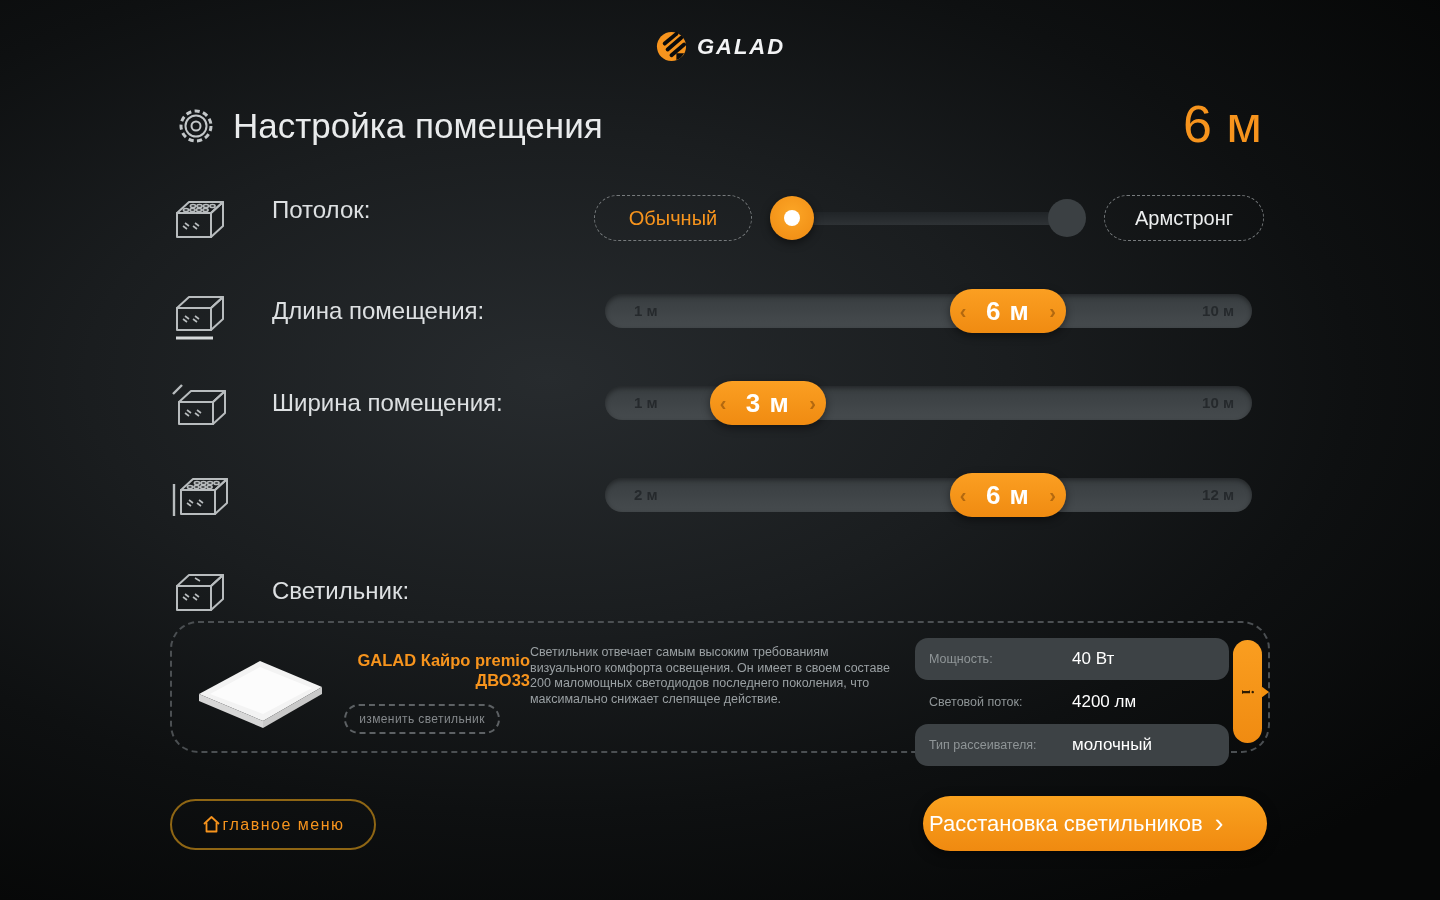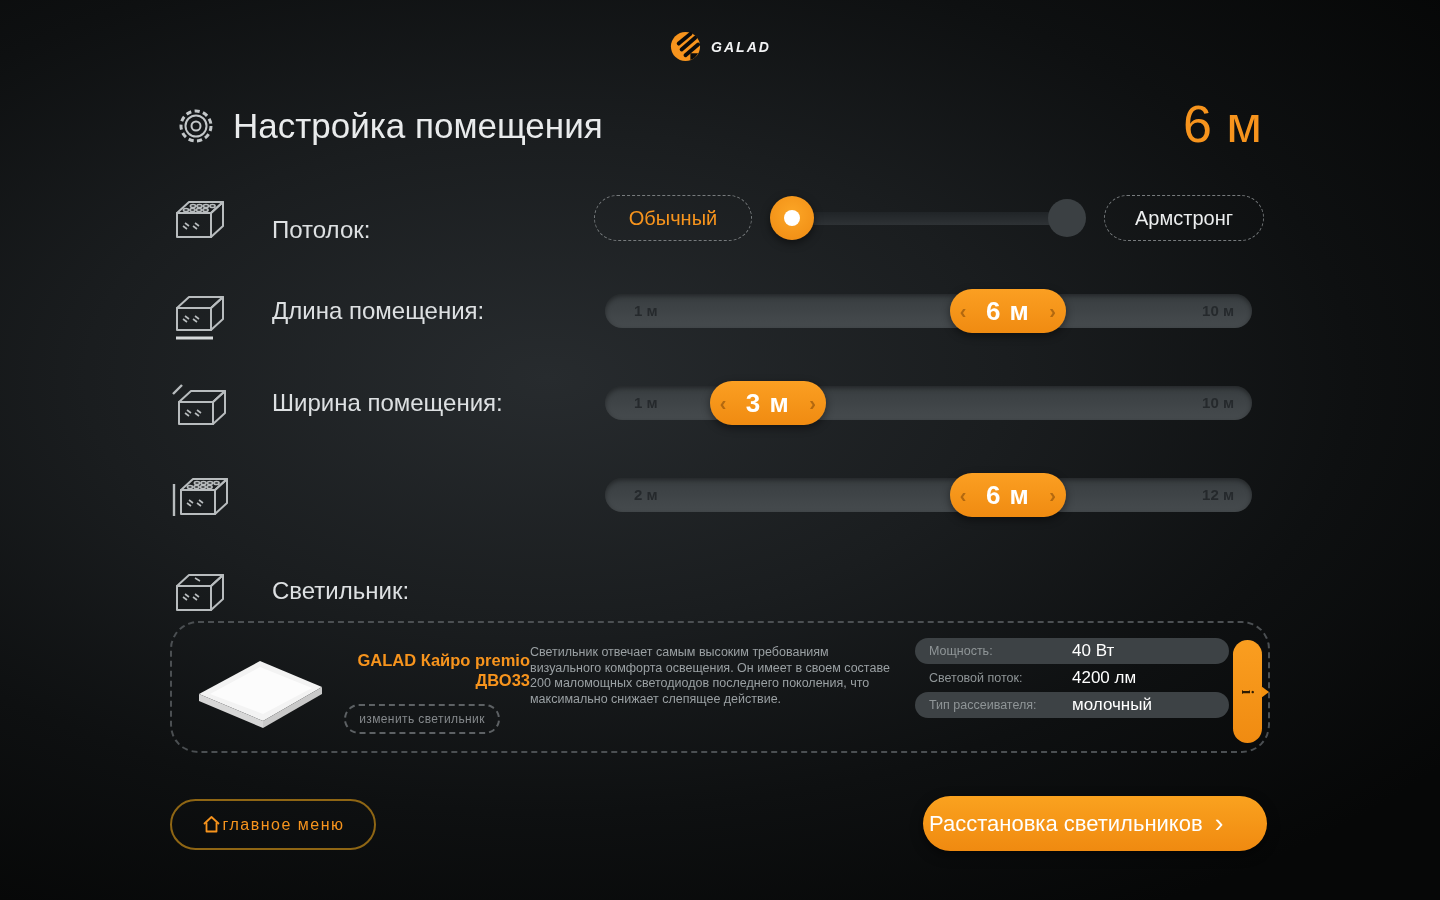--- a/index.html
+++ b/index.html
@@ -4,21 +4,21 @@
 <style>
   html,body{margin:0;padding:0;background:#000;}
   .screen{
     position:relative;width:1440px;height:900px;overflow:hidden;
     font-family:"Liberation Sans",sans-serif;
     background:
       radial-gradient(1150px 620px at 38% 42%, #272b2e 0%, #1a1d1f 40%, #0e1011 70%, #060707 100%);
   }
   
   .logo{position:absolute;top:30px;left:0;width:100%;display:flex;justify-content:center;align-items:center;gap:9px;}
-  .logo-text{color:#f2f3f4;font-size:14px;font-weight:bold;font-style:italic;letter-spacing:2px;}
+  .logo-text{color:#f2f3f4;font-size:22px;font-weight:bold;font-style:italic;letter-spacing:2px;}
   
   .gear{position:absolute;left:176px;top:106px;}
   .page-title{position:absolute;left:233px;top:106px;font-size:35px;color:#e9ebec;}
   .room-size{position:absolute;right:178px;top:94px;font-size:52px;color:#F7941D;}
   
   .row-icon{position:absolute;left:171px;width:60px;}
   .row-label{position:absolute;left:272px;font-size:24px;color:#dde0e2;}
   
   .btn-dashed{position:absolute;height:46px;border:1px dashed #777b7d;border-radius:23px;background:transparent;
     display:flex;align-items:center;justify-content:center;font-size:20px;font-family:inherit;cursor:pointer;}
@@ -45,21 +45,21 @@
   .lum-card{position:absolute;left:170px;top:621px;width:1100px;height:132px;
     border:2px dashed #4b4f52;border-radius:28px;box-sizing:border-box;}
   .panel-img{position:absolute;left:12px;top:16px;}
   .lum-name{position:absolute;left:153px;top:27px;width:205px;text-align:right;
     color:#F7941D;font-weight:bold;font-size:16.5px;line-height:20px;}
   .change-btn{position:absolute;left:172px;top:81px;width:156px;height:30px;border:2px dashed #5d6164;
     border-radius:16px;color:#85898c;font-size:12px;letter-spacing:.4px;background:transparent;
     display:flex;align-items:center;justify-content:center;font-family:inherit;cursor:pointer;}
   .lum-desc{position:absolute;left:358px;top:22px;width:370px;font-size:12.5px;line-height:15.5px;color:#9aa0a3;}
   .specs{position:absolute;left:743px;top:15px;width:314px;}
-  .spec-row{display:flex;align-items:center;height:26px;margin-bottom:1px;padding:0 14px;border-radius:13px;}
+  .spec-row{display:flex;align-items:center;height:26px;margin-bottom:1px;padding:8px 14px;border-radius:13px;}
   .spec-row.alt{background:#3d4245;}
   .spec-label{width:50%;font-size:12.5px;color:#8f9597;}
   .spec-value{font-size:17px;color:#ffffff;font-weight:normal;}
   .info-btn{position:absolute;left:1061px;top:17px;width:29px;height:103px;border-radius:15px;
     background:linear-gradient(180deg,#fa9e20,#f08b11);display:flex;align-items:center;justify-content:center;
     border:none;cursor:pointer;}
   .info-btn::after{content:'';position:absolute;right:-7px;top:50%;margin-top:-6px;
     border-left:8px solid #f3910f;border-top:6px solid transparent;border-bottom:6px solid transparent;}
   .info-i{transform:rotate(90deg);color:#2c1b03;font-weight:bold;font-size:16px;font-family:"Liberation Serif",serif;}
   
@@ -114,21 +114,21 @@
           <ellipse cx="35" cy="11" rx="2.6" ry="1.5"></ellipse>
           <ellipse cx="41.5" cy="11" rx="2.6" ry="1.5"></ellipse>
         <ellipse cx="15" cy="15" rx="2.6" ry="1.5"></ellipse>
           <ellipse cx="21.5" cy="15" rx="2.6" ry="1.5"></ellipse>
           <ellipse cx="28" cy="15" rx="2.6" ry="1.5"></ellipse>
           <ellipse cx="34.5" cy="15" rx="2.6" ry="1.5"></ellipse>
         <path d="M14,28 l4,3 M12,31 l4,3 M24,28 l4,3 M22,31 l4,3"></path>
       </g>
     </svg>
   </span>
-  <div class="row-label" style="top:216px">Потолок:</div>
+  <div class="row-label" style="top:196px">Потолок:</div>
 
   <button class="btn-dashed btn-ordinary">Обычный</button>
   <div class="ceil-toggle">
     <div class="ceil-bar"></div>
     <div class="ceil-knob-right"></div>
     <div class="ceil-knob-left">
         <span class="dot"></span>
       </div>
   </div>
   <button class="btn-dashed btn-armstrong">Армстронг</button>

